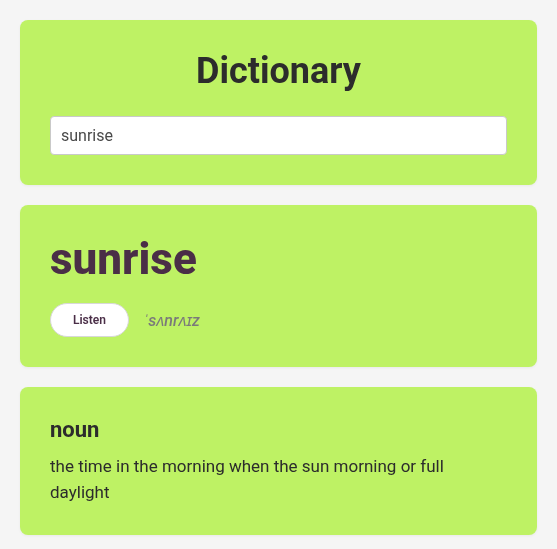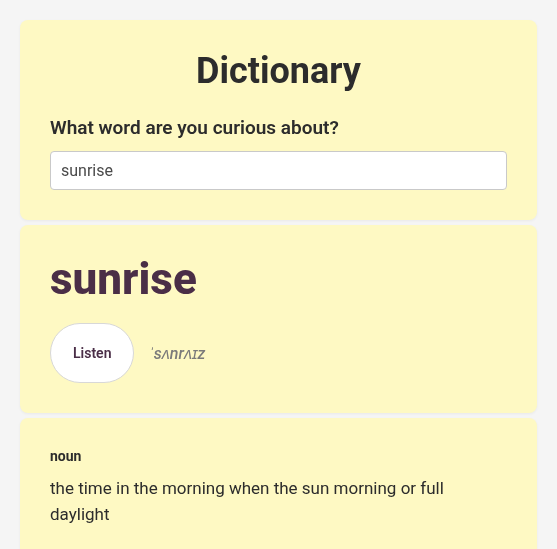--- a/index.html
+++ b/index.html
@@ -8,24 +8,24 @@
       padding: 0;
     }
     body {
       font-family: -apple-system, BlinkMacSystemFont, 'Segoe UI', Roboto, Helvetica, Arial, sans-serif;
       background: #f5f5f5;
       padding: 20px;
       width: 557px;
       color: #2c2c2c;
     }
     .card {
-      background: #fef9c3;
+      background: #bef264;
       border-radius: 8px;
       padding: 30px;
-      margin-bottom: 5px;
+      margin-bottom: 20px;
       box-shadow: 0 1px 3px rgba(0,0,0,0.05);
     }
     .title {
       font-size: 36px;
       font-weight: 700;
       text-align: center;
       color: #2c2c2c;
       margin-bottom: 24px;
     }
     .prompt-label {
@@ -52,51 +52,50 @@
     }
     .pronunciation-row {
       display: flex;
       align-items: center;
       gap: 14px;
     }
     .listen-button {
       background: #ffffff;
       border: 1px solid #d8d8d8;
       border-radius: 999px;
-      padding: 21px 22px;
-      font-size: 14px;
+      padding: 9px 22px;
+      font-size: 12px;
       font-weight: 600;
       color: #4a2e47;
       cursor: pointer;
       font-family: inherit;
     }
     .ipa {
       font-size: 16px;
       color: #7a7a7a;
       font-weight: 500;
       font-style: italic;
     }
     .pos-heading {
-      font-size: 14px;
+      font-size: 22px;
       font-weight: 700;
       color: #2c2c2c;
       margin-bottom: 12px;
     }
     .definition {
       font-size: 17px;
       line-height: 1.5;
       color: #2c2c2c;
     }
   </style>
 </head>
 <body>
 
 <div class="card">
   <h1 class="title">Dictionary</h1>
-  <div class="prompt-label">What word are you curious about?</div>
   <input type="text" class="search-input" value="sunrise" style="">
 </div>
 
 <div class="card">
   <h2 class="word-heading">sunrise</h2>
   <div class="pronunciation-row">
     <button class="listen-button">Listen</button>
     <span class="ipa">ˈsʌnrʌɪz</span>
   </div>
 </div>

